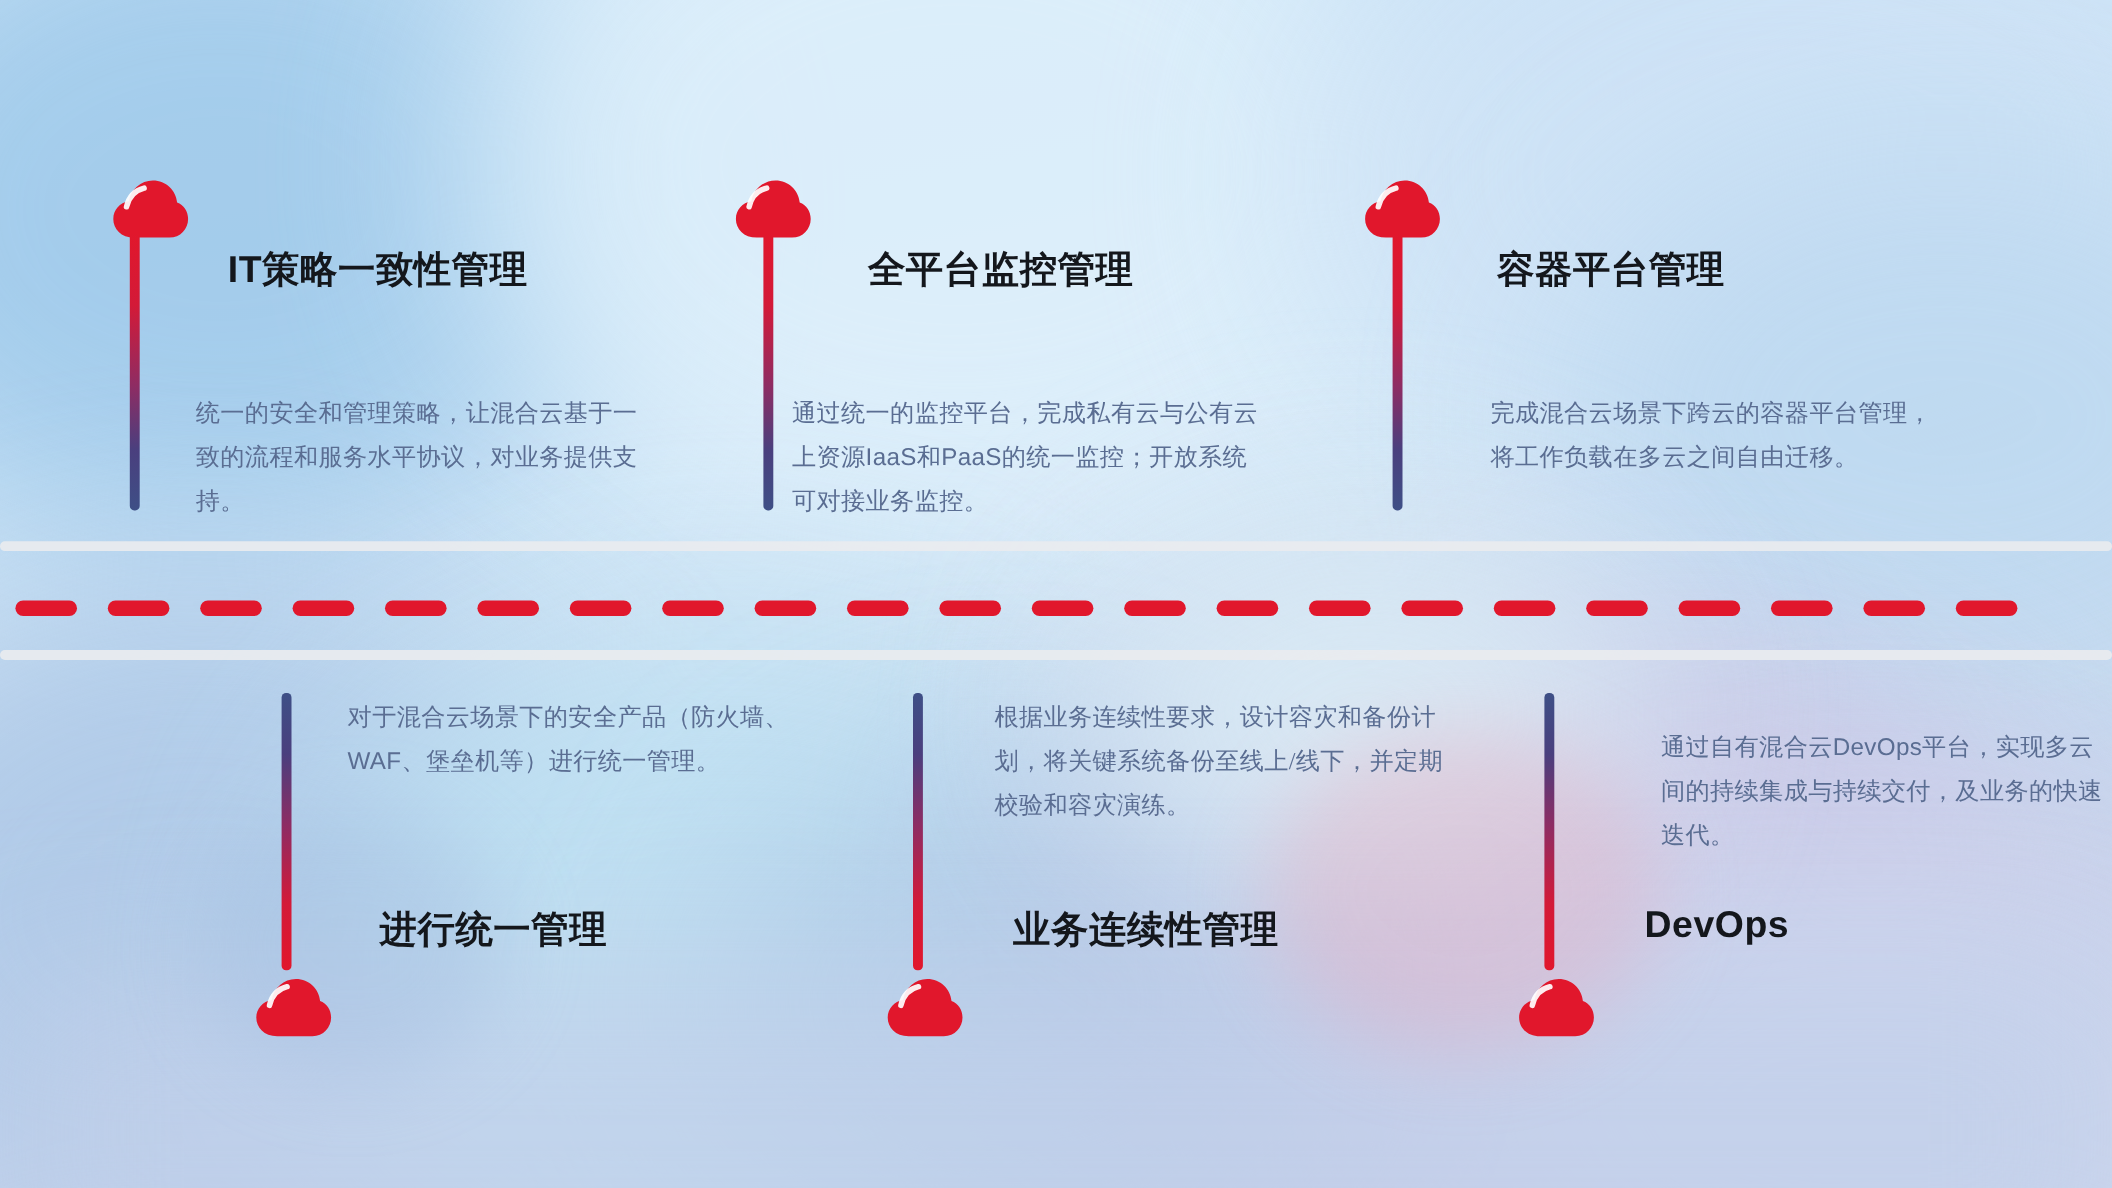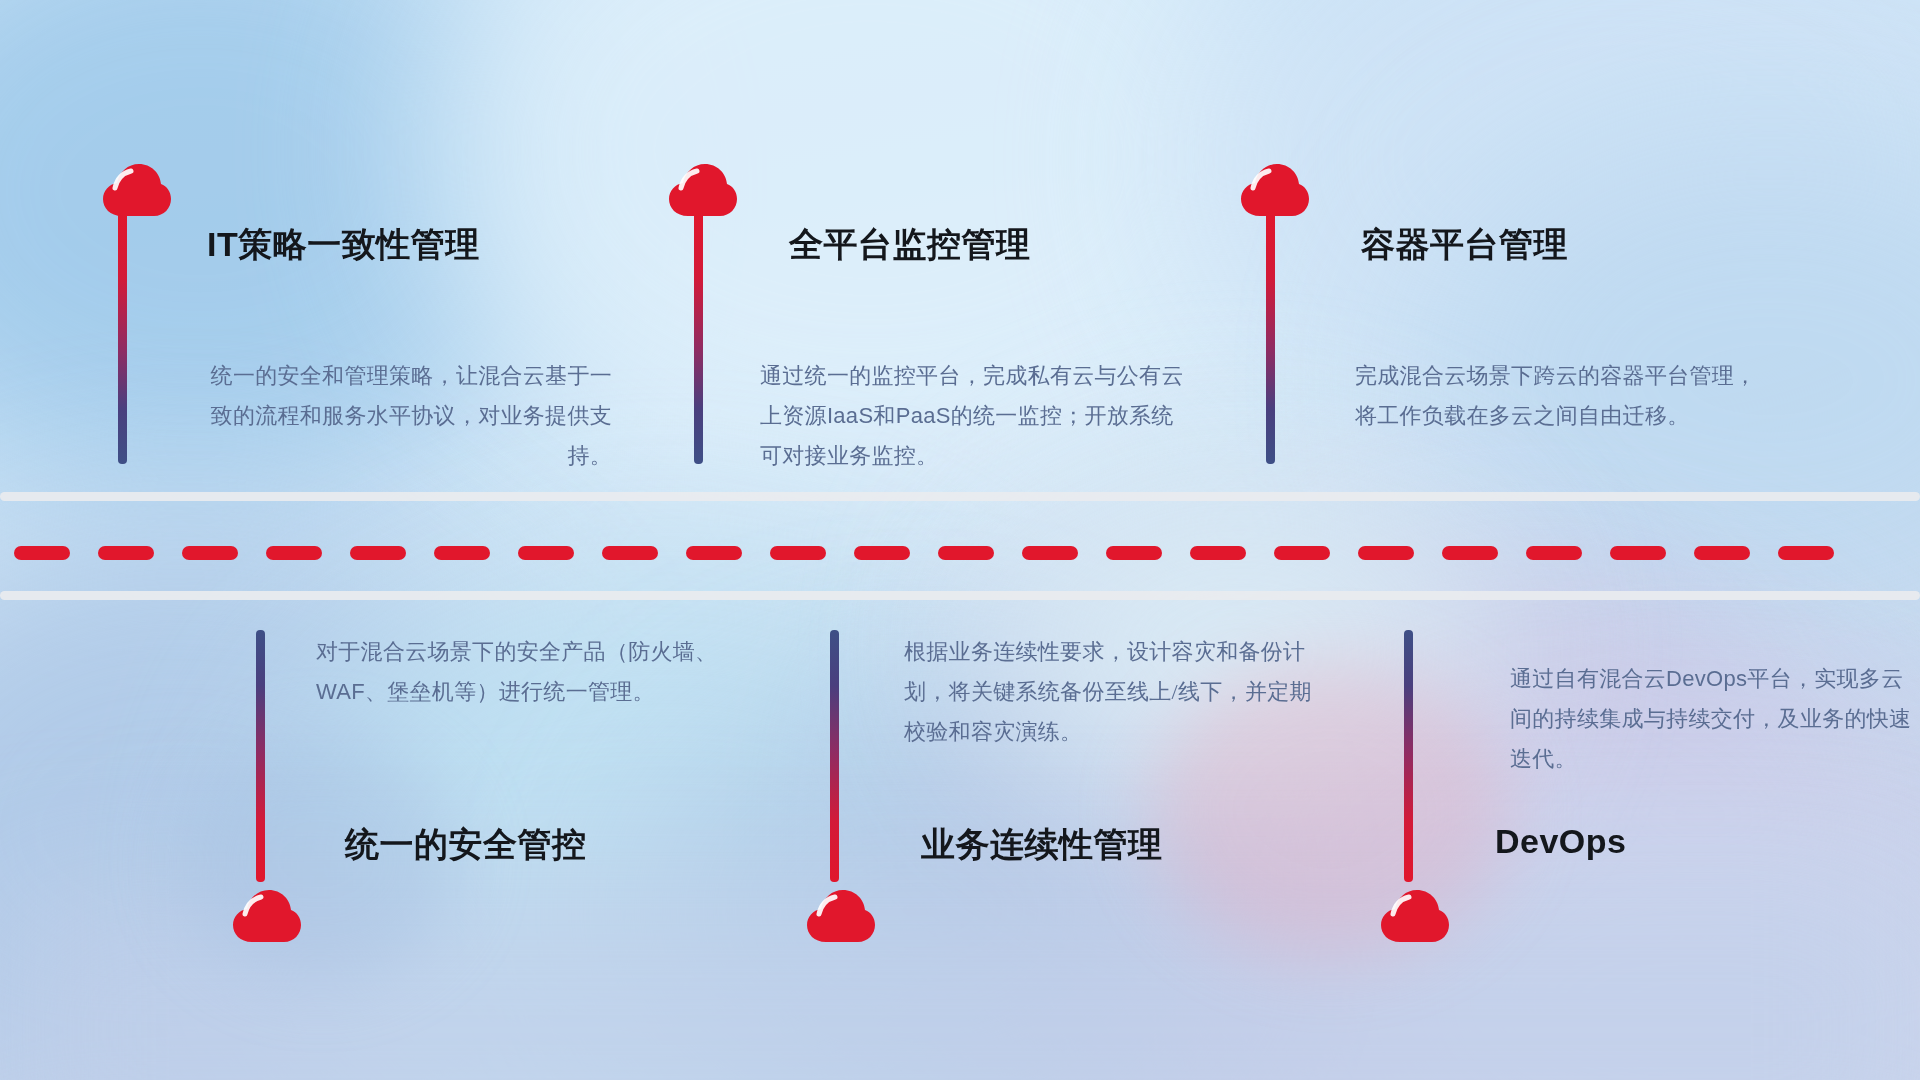--- a/index.html
+++ b/index.html
@@ -87,33 +87,33 @@
 
   <div class="panel">
     <div class="cloud" style="left:102px;top:162px;">
       <svg viewBox="0 0 70 56" width="70" height="56" aria-hidden="true">
         <path d="M20 54 C8 54 1 46 1 37 C1 29 7 22 15 21 C17 10 26 2 37 2 C49 2 58 11 59 22 C65 24 69 30 69 37 C69 46 62 54 52 54 Z" fill="#e1172c"></path>
         <path d="M13 26 C15 17 21 11 29 9" stroke="#ffffff" stroke-width="5" stroke-linecap="round" fill="none" opacity=".92"></path>
       </svg>
     </div>
     <div class="stem stem-top" style="left:118px;top:212px;height:252px;"></div>
     <div class="heading" style="left:178px;top:222px;">IT策略一致性管理</div>
-    <div class="body" style="left:192px;top:356px;width:420px;text-align:right;">统一的安全和管理策略，让混合云基于一致的流程和服务水平协议，对业务提供支持。</div>
+    <div class="body" style="left:178px;top:356px;width:420px;">统一的安全和管理策略，让混合云基于一致的流程和服务水平协议，对业务提供支持。</div>
   </div>
 
   <div class="panel">
     <div class="cloud" style="left:668px;top:162px;">
       <svg viewBox="0 0 70 56" width="70" height="56" aria-hidden="true">
         <path d="M20 54 C8 54 1 46 1 37 C1 29 7 22 15 21 C17 10 26 2 37 2 C49 2 58 11 59 22 C65 24 69 30 69 37 C69 46 62 54 52 54 Z" fill="#e1172c"></path>
         <path d="M13 26 C15 17 21 11 29 9" stroke="#ffffff" stroke-width="5" stroke-linecap="round" fill="none" opacity=".92"></path>
       </svg>
     </div>
     <div class="stem stem-top" style="left:694px;top:212px;height:252px;"></div>
     <div class="heading" style="left:760px;top:222px;">全平台监控管理</div>
-    <div class="body" style="left:760px;top:356px;width:430px;">通过统一的监控平台，完成私有云与公有云上资源IaaS和PaaS的统一监控；开放系统可对接业务监控。</div>
+    <div class="body" style="left:720px;top:356px;width:430px;">通过统一的监控平台，完成私有云与公有云上资源IaaS和PaaS的统一监控；开放系统可对接业务监控。</div>
   </div>
 
   <div class="panel">
     <div class="cloud" style="left:1240px;top:162px;">
       <svg viewBox="0 0 70 56" width="70" height="56" aria-hidden="true">
         <path d="M20 54 C8 54 1 46 1 37 C1 29 7 22 15 21 C17 10 26 2 37 2 C49 2 58 11 59 22 C65 24 69 30 69 37 C69 46 62 54 52 54 Z" fill="#e1172c"></path>
         <path d="M13 26 C15 17 21 11 29 9" stroke="#ffffff" stroke-width="5" stroke-linecap="round" fill="none" opacity=".92"></path>
       </svg>
     </div>
     <div class="stem stem-top" style="left:1266px;top:212px;height:252px;"></div>
@@ -144,21 +144,21 @@
       <span class="dash"></span>
       <span class="dash"></span>
       <span class="dash"></span>
       <span class="dash"></span>
     </div>
   <div class="rule rule-bot"></div>
 
   <div class="panel">
     <div class="stem stem-bot" style="left:256px;top:630px;height:252px;"></div>
     <div class="body" style="left:316px;top:632px;width:420px;">对于混合云场景下的安全产品（防火墙、WAF、堡垒机等）进行统一管理。</div>
-    <div class="heading" style="left:316px;top:822px;">统一的安全管控</div>
+    <div class="heading" style="left:316px;top:822px;">进行统一管理</div>
     <div class="cloud" style="left:232px;top:888px;">
       <svg viewBox="0 0 70 56" width="70" height="56" aria-hidden="true">
         <path d="M20 54 C8 54 1 46 1 37 C1 29 7 22 15 21 C17 10 26 2 37 2 C49 2 58 11 59 22 C65 24 69 30 69 37 C69 46 62 54 52 54 Z" fill="#e1172c"></path>
         <path d="M13 26 C15 17 21 11 29 9" stroke="#ffffff" stroke-width="5" stroke-linecap="round" fill="none" opacity=".92"></path>
       </svg>
     </div>
   </div>
 
   <div class="panel">
     <div class="stem stem-bot" style="left:830px;top:630px;height:252px;"></div>

